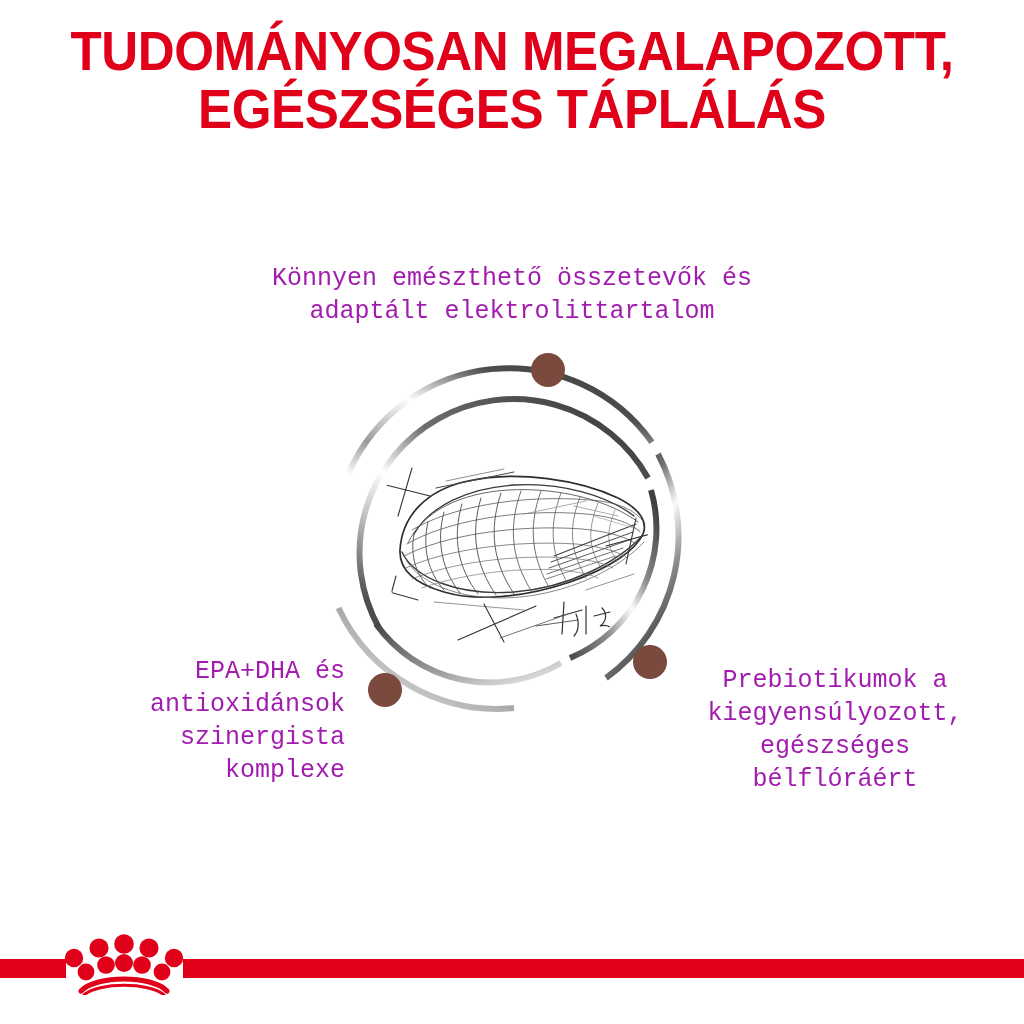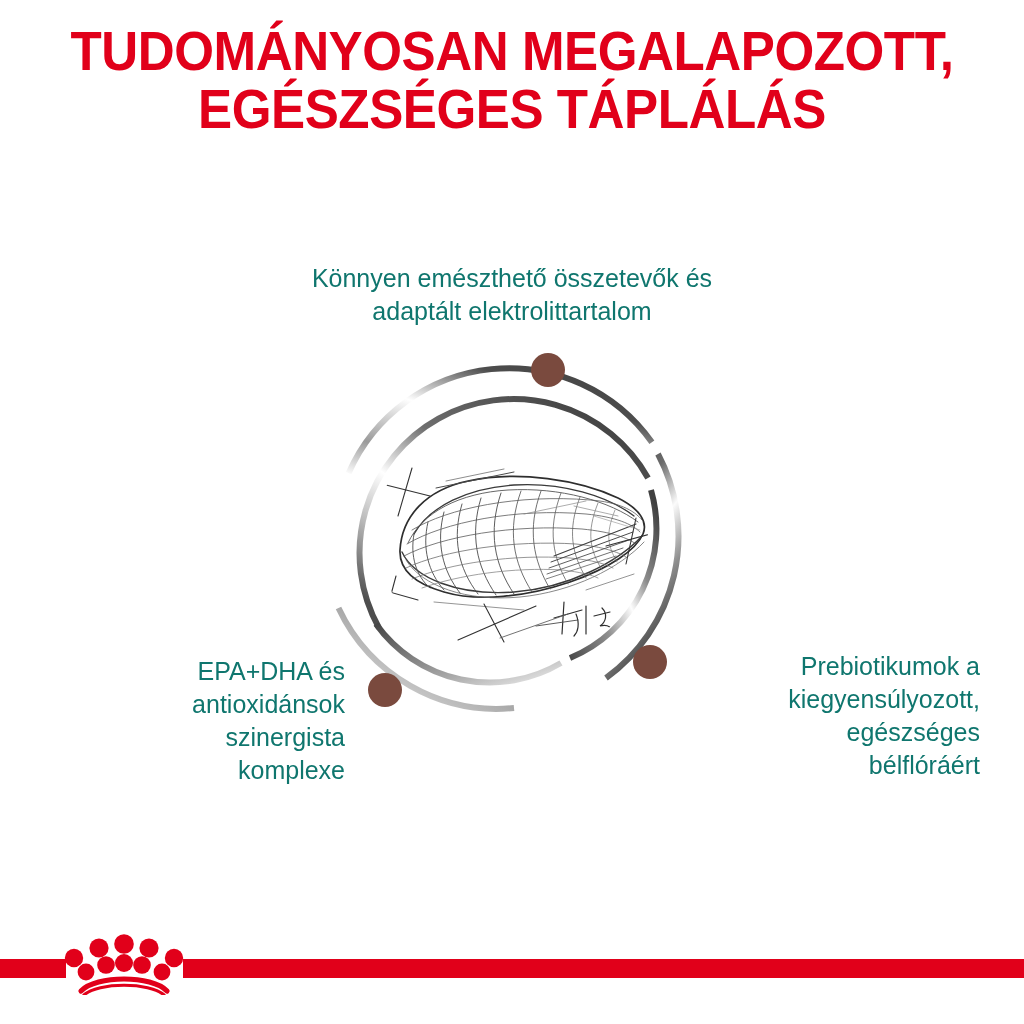--- a/index.html
+++ b/index.html
@@ -30,43 +30,44 @@
     line-height: 58px;
     letter-spacing: -0.5px;
     transform: scaleX(0.93);
     transform-origin: 50% 0;
     white-space: pre-line;
   }
 
   
   .label {
     position: absolute;
-    color: #0f766e;
+    color: #a21caf;
     font-size: 25px;
     line-height: 33px;
     font-weight: 400;
     white-space: pre-line;
+    font-family: Liberation Mono, monospace;
   }
   .label-top {
     left: 262px;
     top: 262px;
     width: 500px;
     text-align: center;
   }
   .label-left {
     left: 55px;
     top: 655px;
     width: 290px;
     text-align: right;
   }
   .label-right {
     left: 690px;
-    top: 650px;
+    top: 664px;
     width: 290px;
-    text-align: right;
+    text-align: center;
   }
 
   
   .diagram {
     position: absolute;
     left: 318px;
     top: 338px;
     width: 390px;
     height: 390px;
   }

